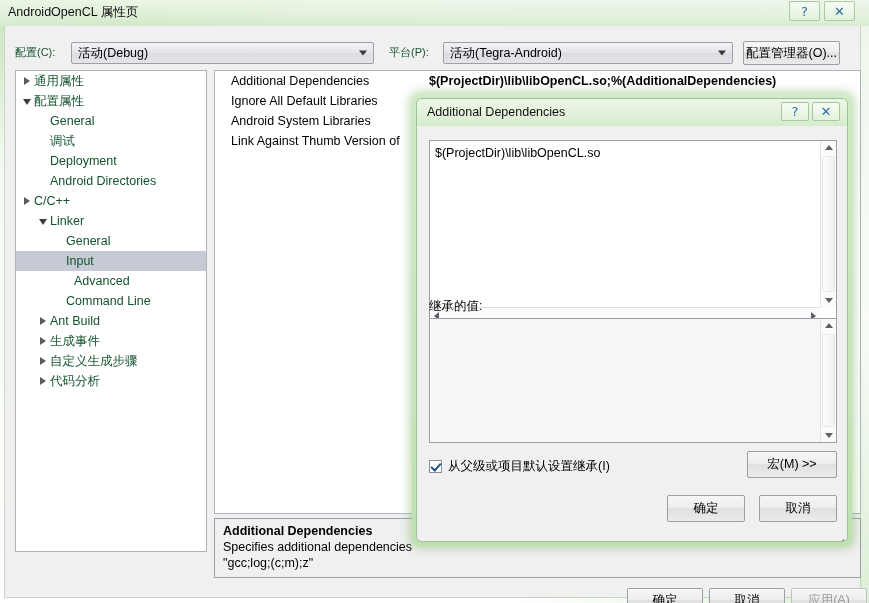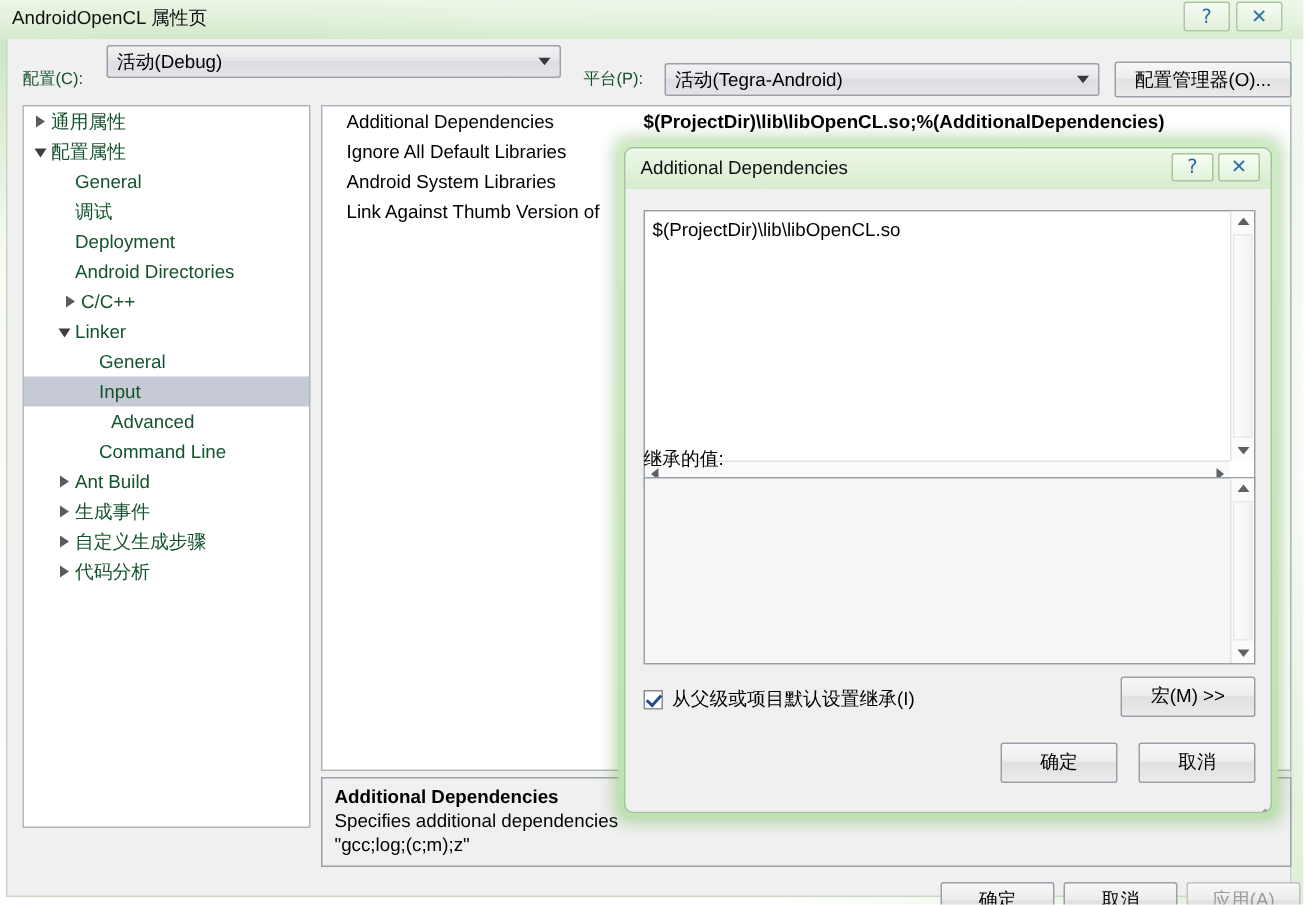--- a/index.html
+++ b/index.html
@@ -109,41 +109,41 @@
   }
   .combo-arrow {
     position: absolute;
     right: 6px; top: 50%;
     transform: translateY(-50%);
     width: 0; height: 0;
     border-left: 4px solid transparent;
     border-right: 4px solid transparent;
     border-top: 5px solid #35383c;
   }
-  #cfg-combo { left: 66px; top: 4px; width: 303px; }
+  #cfg-combo { left: 66px; top: 16px; width: 303px; }
   #plat-combo { left: 438px; top: 16px; width: 290px; text-align: center; }
 
   .btn {
     background: linear-gradient(180deg, #f7f7f7 0%, #ededed 46%, #e0e0e0 50%, #ebebeb 100%);
     border: 1px solid #9aa0a8;
     border-radius: 2px;
     box-sizing: border-box;
     font-family: "Liberation Sans", sans-serif;
     font-size: 12.5px;
     color: #000;
     display: flex;
     align-items: center;
     justify-content: center;
     cursor: default;
   }
   .btn.disabled { color: #9a9a9a; border-color: #c2c2c2; }
   #cfgmgr-btn {
     position: absolute;
     left: 738px; top: 15px;
-    width: 118px; height: 24px;
+    width: 97px; height: 24px;
   }
 
   
   #tree-panel {
     position: absolute;
     left: 10px; top: 44px;
     width: 192px; height: 482px;
     background: #fff;
     border: 1px solid #aeb5bd;
     box-sizing: border-box;
@@ -464,21 +464,21 @@
           <span>调试</span>
         </div>
         <div class="tree-item" style="padding-left: 20px;">
           <span class="tw none"></span>
           <span>Deployment</span>
         </div>
         <div class="tree-item" style="padding-left: 20px;">
           <span class="tw none"></span>
           <span>Android Directories</span>
         </div>
-        <div class="tree-item" style="padding-left: 24px;">
+        <div class="tree-item" style="padding-left: 4px;">
           <span class="tw collapsed"><i></i></span>
           <span>C/C++</span>
         </div>
         <div class="tree-item" style="padding-left: 20px;">
           <span class="tw expanded"><i></i></span>
           <span>Linker</span>
         </div>
         <div class="tree-item" style="padding-left: 36px;">
           <span class="tw none"></span>
           <span>General</span>

